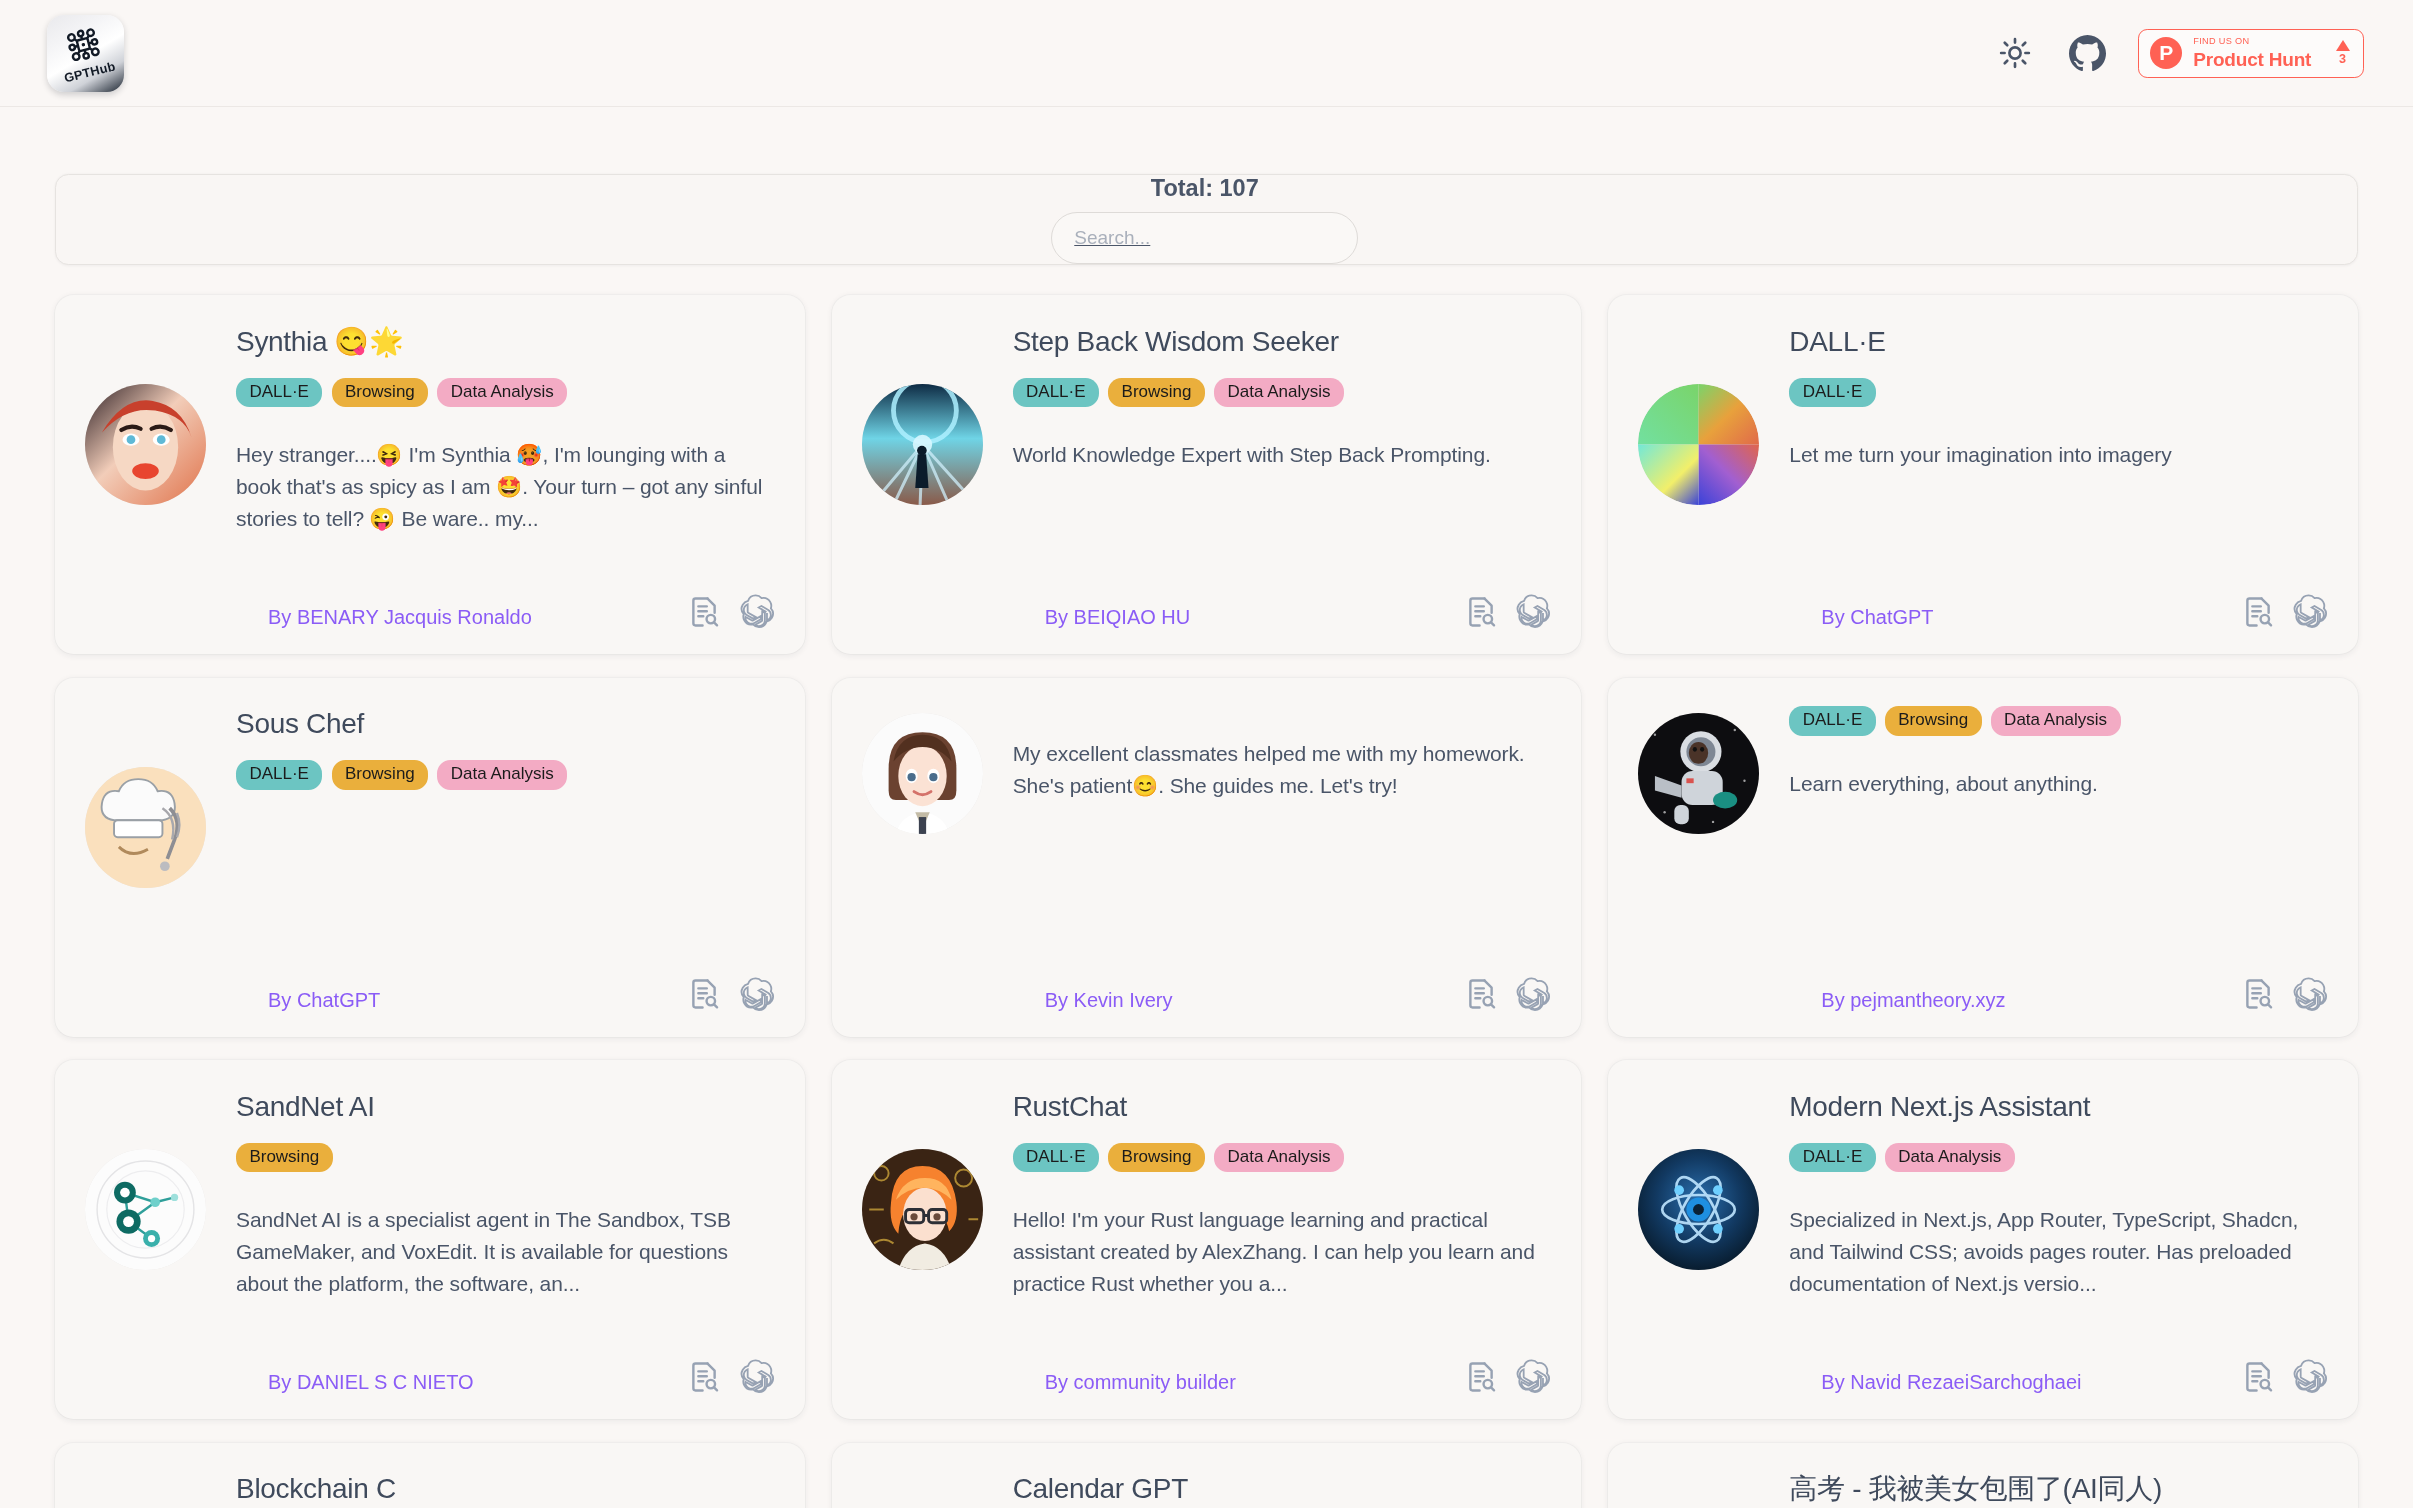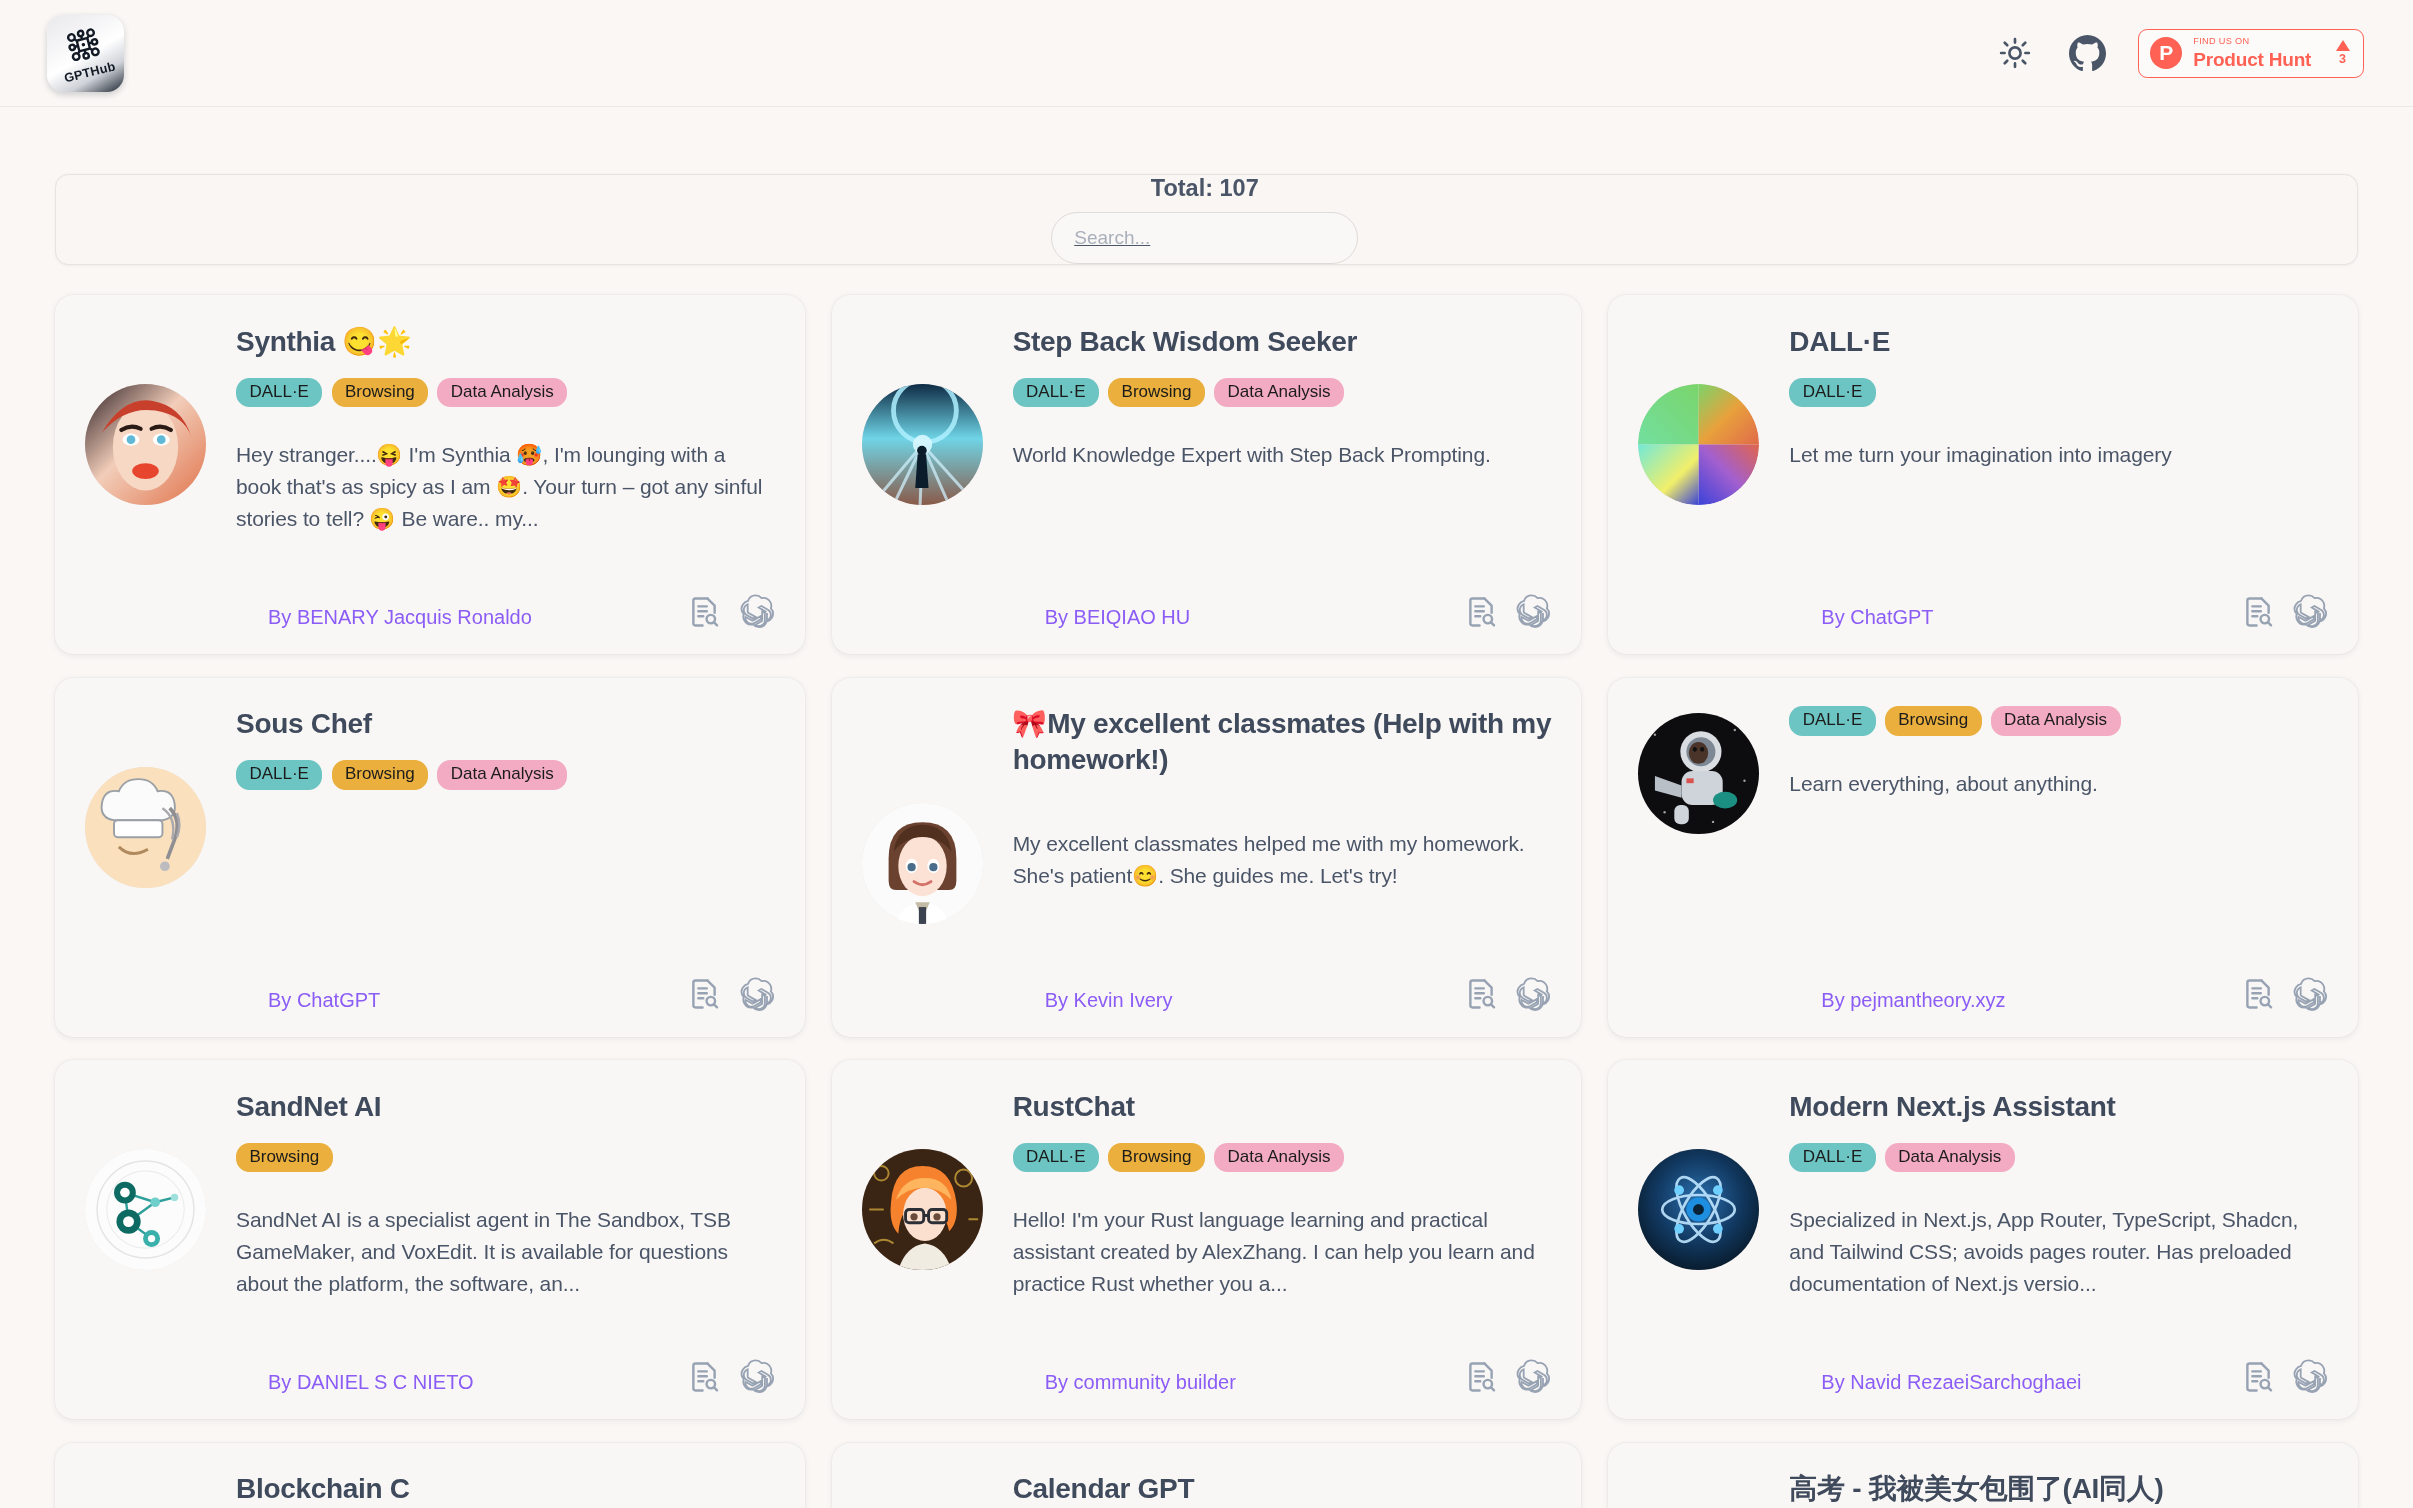--- a/index.html
+++ b/index.html
@@ -120,21 +120,21 @@
   .card {
     background: #f9f7f5;
     border-radius: 18.4px;
     box-shadow: 0 1.7px 5.9px rgba(35,40,55,.07), 0 0 0 0.8px rgba(40,45,60,.035);
     padding: 28.5px 30px 25px 30px;
     min-height: 359px;
     display: flex; flex-direction: column;
     position: relative;
   }
   .card-title {
-    font-size: 28px; font-weight: 700; color: #3f4a5c;
+    font-size: 28px; font-weight: 400; color: #3f4a5c;
     line-height: 1.28; letter-spacing: -0.3px;
     margin-bottom: 18.4px;
     padding-left: 151px;
   }
   .card-body { display: flex; flex: 1; gap: 0; }
   .avatar {
     width: 121px; height: 121px;
     border-radius: 50%;
     flex: 0 0 121px;
     margin-top: 6.7px;
@@ -426,21 +426,20 @@
             </span>
         <span class="act">
               <svg width="35" height="35" viewBox="0 0 24 24" fill="none" stroke="currentColor" stroke-width="1.25">
                 <path d="M21.18 9.86a5.4 5.4 0 0 0-.47-4.45 5.48 5.48 0 0 0-5.9-2.62A5.43 5.43 0 0 0 10.72.99a5.47 5.47 0 0 0-5.22 3.78A5.42 5.42 0 0 0 1.88 7.4a5.47 5.47 0 0 0 .67 6.42 5.4 5.4 0 0 0 .47 4.45 5.48 5.48 0 0 0 5.9 2.62 5.41 5.41 0 0 0 4.09 1.82 5.47 5.47 0 0 0 5.22-3.79 5.42 5.42 0 0 0 3.62-2.62 5.47 5.47 0 0 0-.67-6.44zM13.01 22.1a4.07 4.07 0 0 1-2.6-.94l.13-.07 4.32-2.49a.7.7 0 0 0 .35-.61V11.9l1.83 1.06a.06.06 0 0 1 .03.05v5.04a4.08 4.08 0 0 1-4.06 4.06zM4.28 18.37a4.05 4.05 0 0 1-.48-2.73l.13.08 4.32 2.49a.7.7 0 0 0 .7 0l5.28-3.05v2.11a.07.07 0 0 1-.03.06l-4.37 2.52a4.08 4.08 0 0 1-5.55-1.48zM3.14 8.86a4.06 4.06 0 0 1 2.12-1.78v5.13a.68.68 0 0 0 .34.6l5.26 3.03-1.83 1.06a.06.06 0 0 1-.06 0L4.61 14.37a4.08 4.08 0 0 1-1.47-5.51zm15 3.49-5.28-3.06 1.83-1.05a.06.06 0 0 1 .06 0l4.37 2.52a4.07 4.07 0 0 1-.63 7.34v-5.14a.７.7 0 0 0-.35-.6zm1.82-2.74-.13-.08-4.31-2.51a.7.7 0 0 0-.71 0L9.53 10.07V7.96a.07.07 0 0 1 .03-.06l4.37-2.52a4.07 4.07 0 0 1 6.04 4.22zM8.53 13.37 6.7 12.31a.07.07 0 0 1-.03-.05V7.22a4.07 4.07 0 0 1 6.68-3.13l-.13.07L8.9 6.65a.7.7 0 0 0-.35.6zm1-2.14 2.35-1.36 2.36 1.36v2.72l-2.35 1.36-2.36-1.36z"></path>
               </svg>
             </span>
       </span>
     </div>
       </div>
       <div class="card">
-    <div class="card-title">🎀My excellent classmates (Help with my homework!)</div>
     <div class="card-body">
       <div class="avatar">
             <svg viewBox="0 0 100 100">
               <rect width="100" height="100" fill="#fbfbfb"></rect>
               <path d="M22 46q0-30 28-30t28 30v18q0 8-6 8H28q-6 0-6-8z" fill="#6b4230"></path>
               <ellipse cx="50" cy="52" rx="20" ry="25" fill="#fbe2d4"></ellipse>
               <path d="M26 40q4-22 24-22t24 22q-10-12-24-12T26 40z" fill="#52301f"></path>
               <ellipse cx="41" cy="52" rx="5" ry="6" fill="#fff"></ellipse>
               <ellipse cx="59" cy="52" rx="5" ry="6" fill="#fff"></ellipse>
               <circle cx="41" cy="53" r="3.4" fill="#4a6d8c"></circle>

